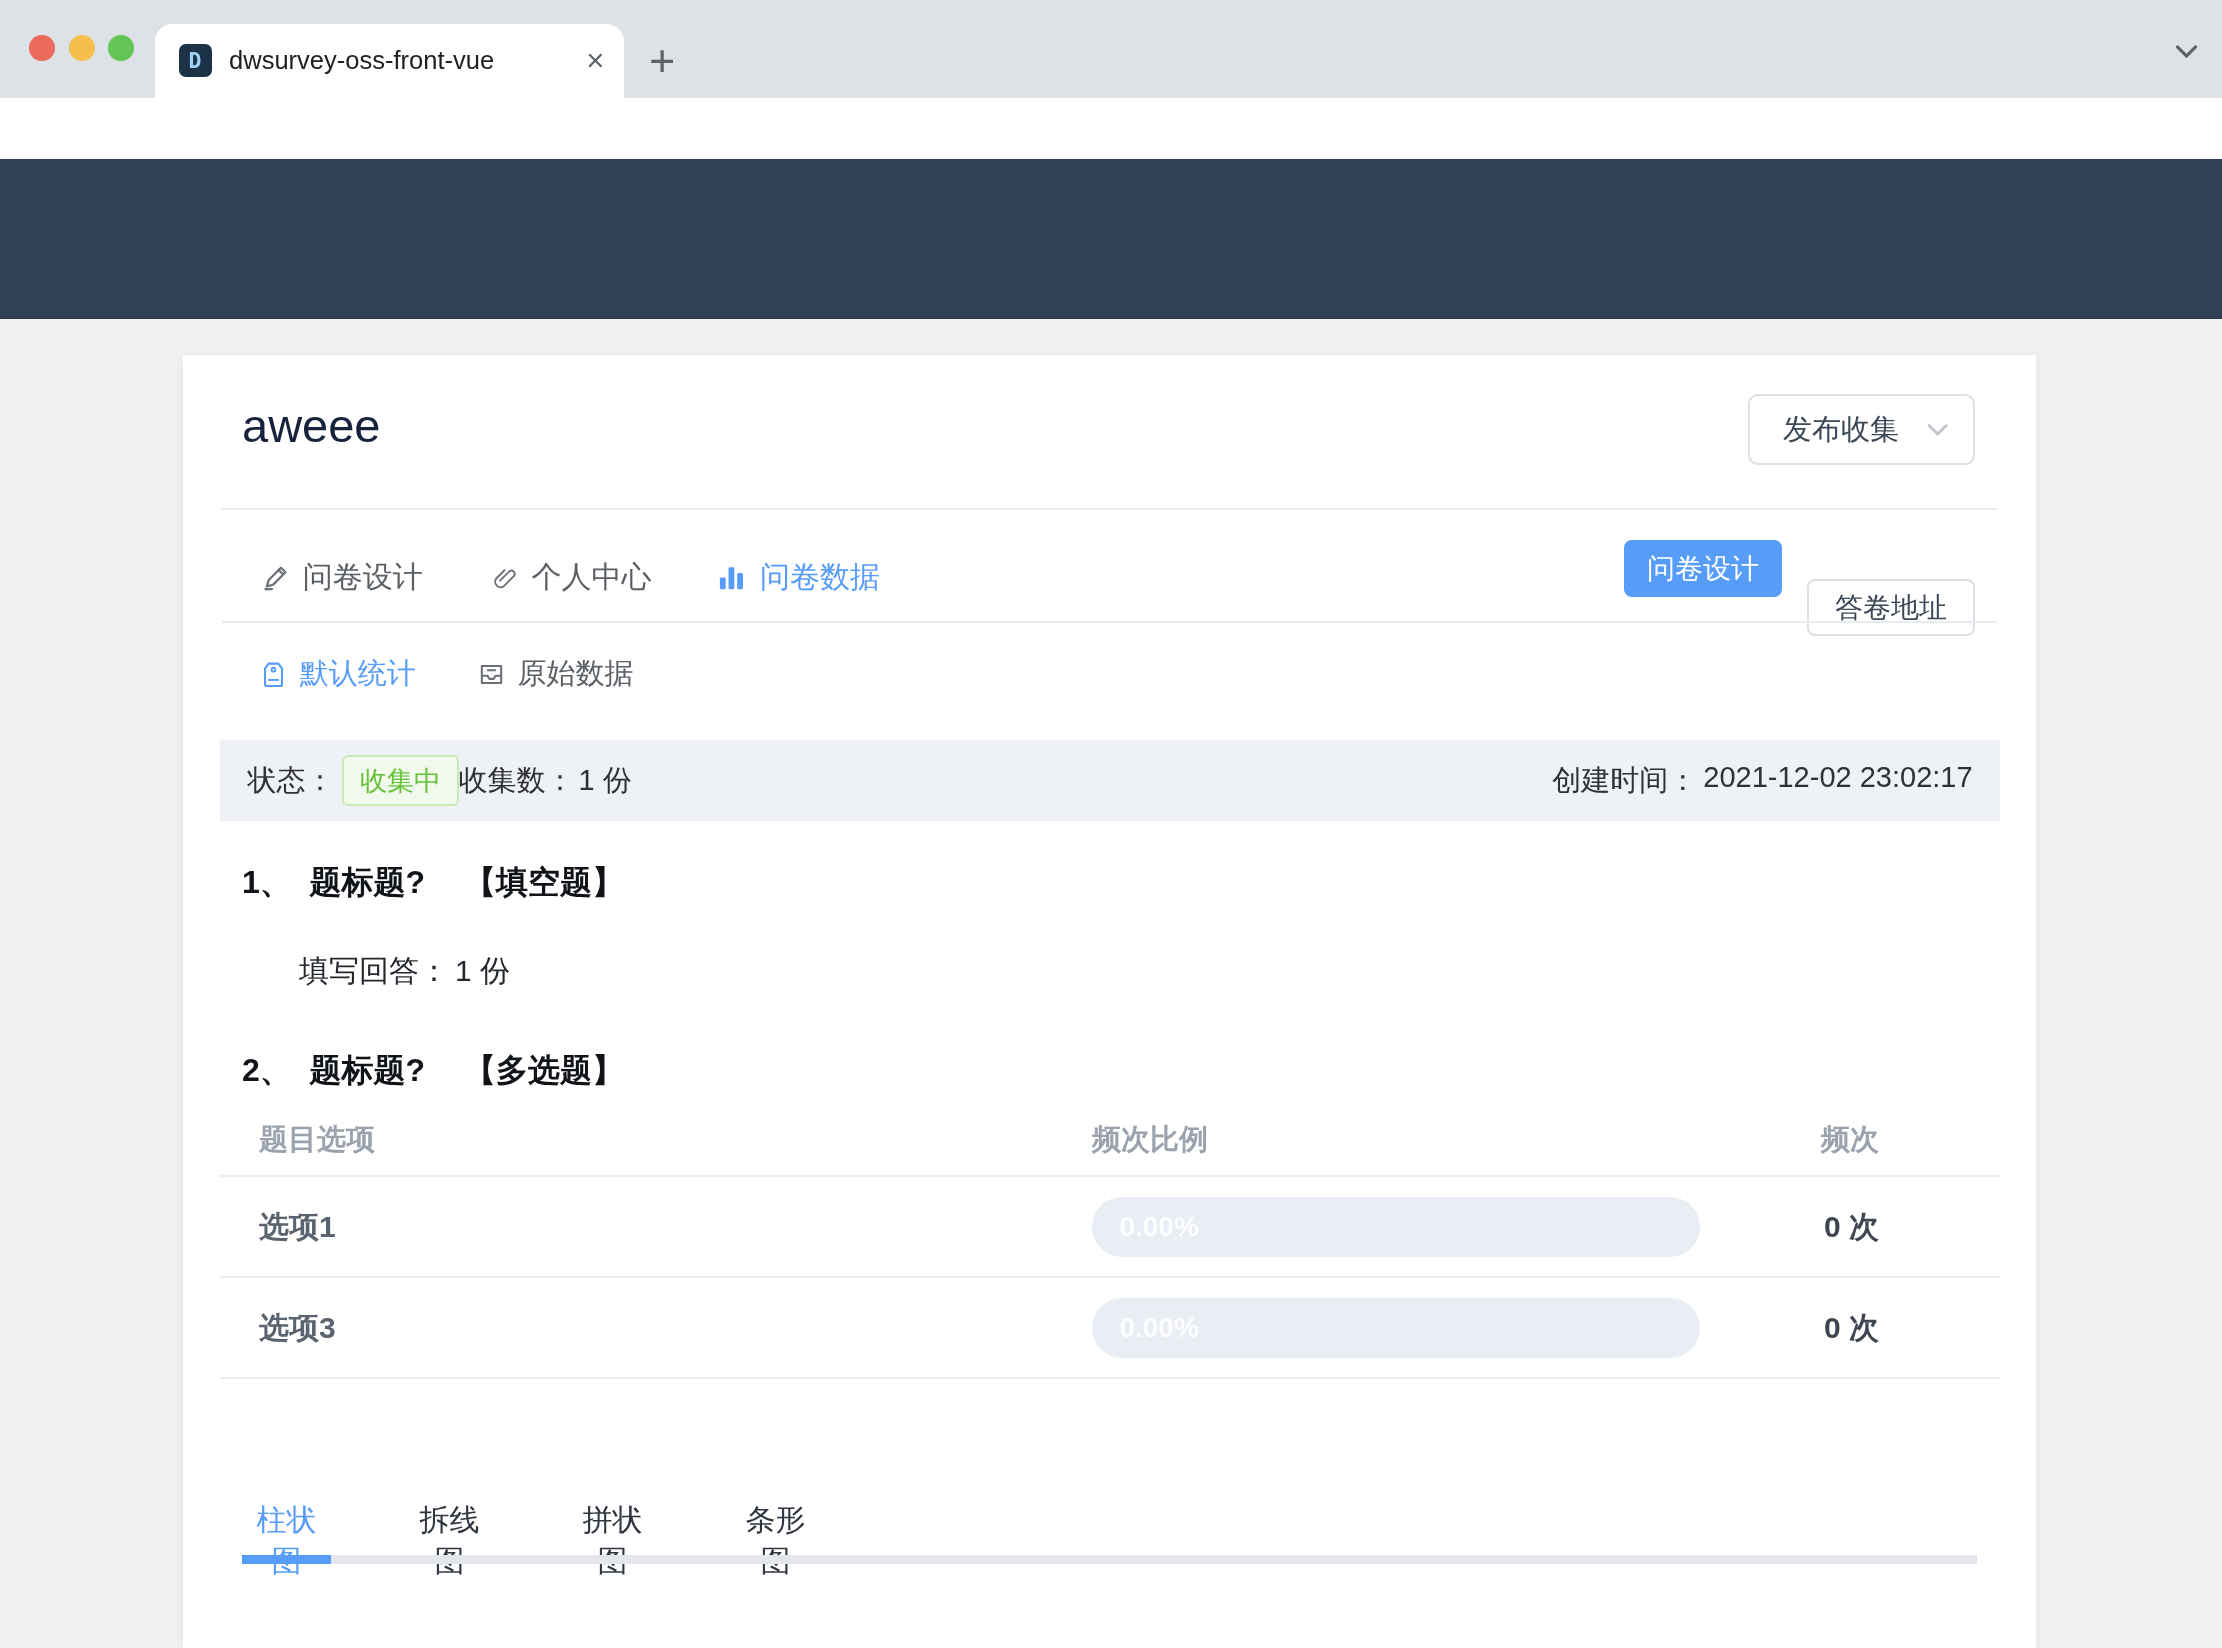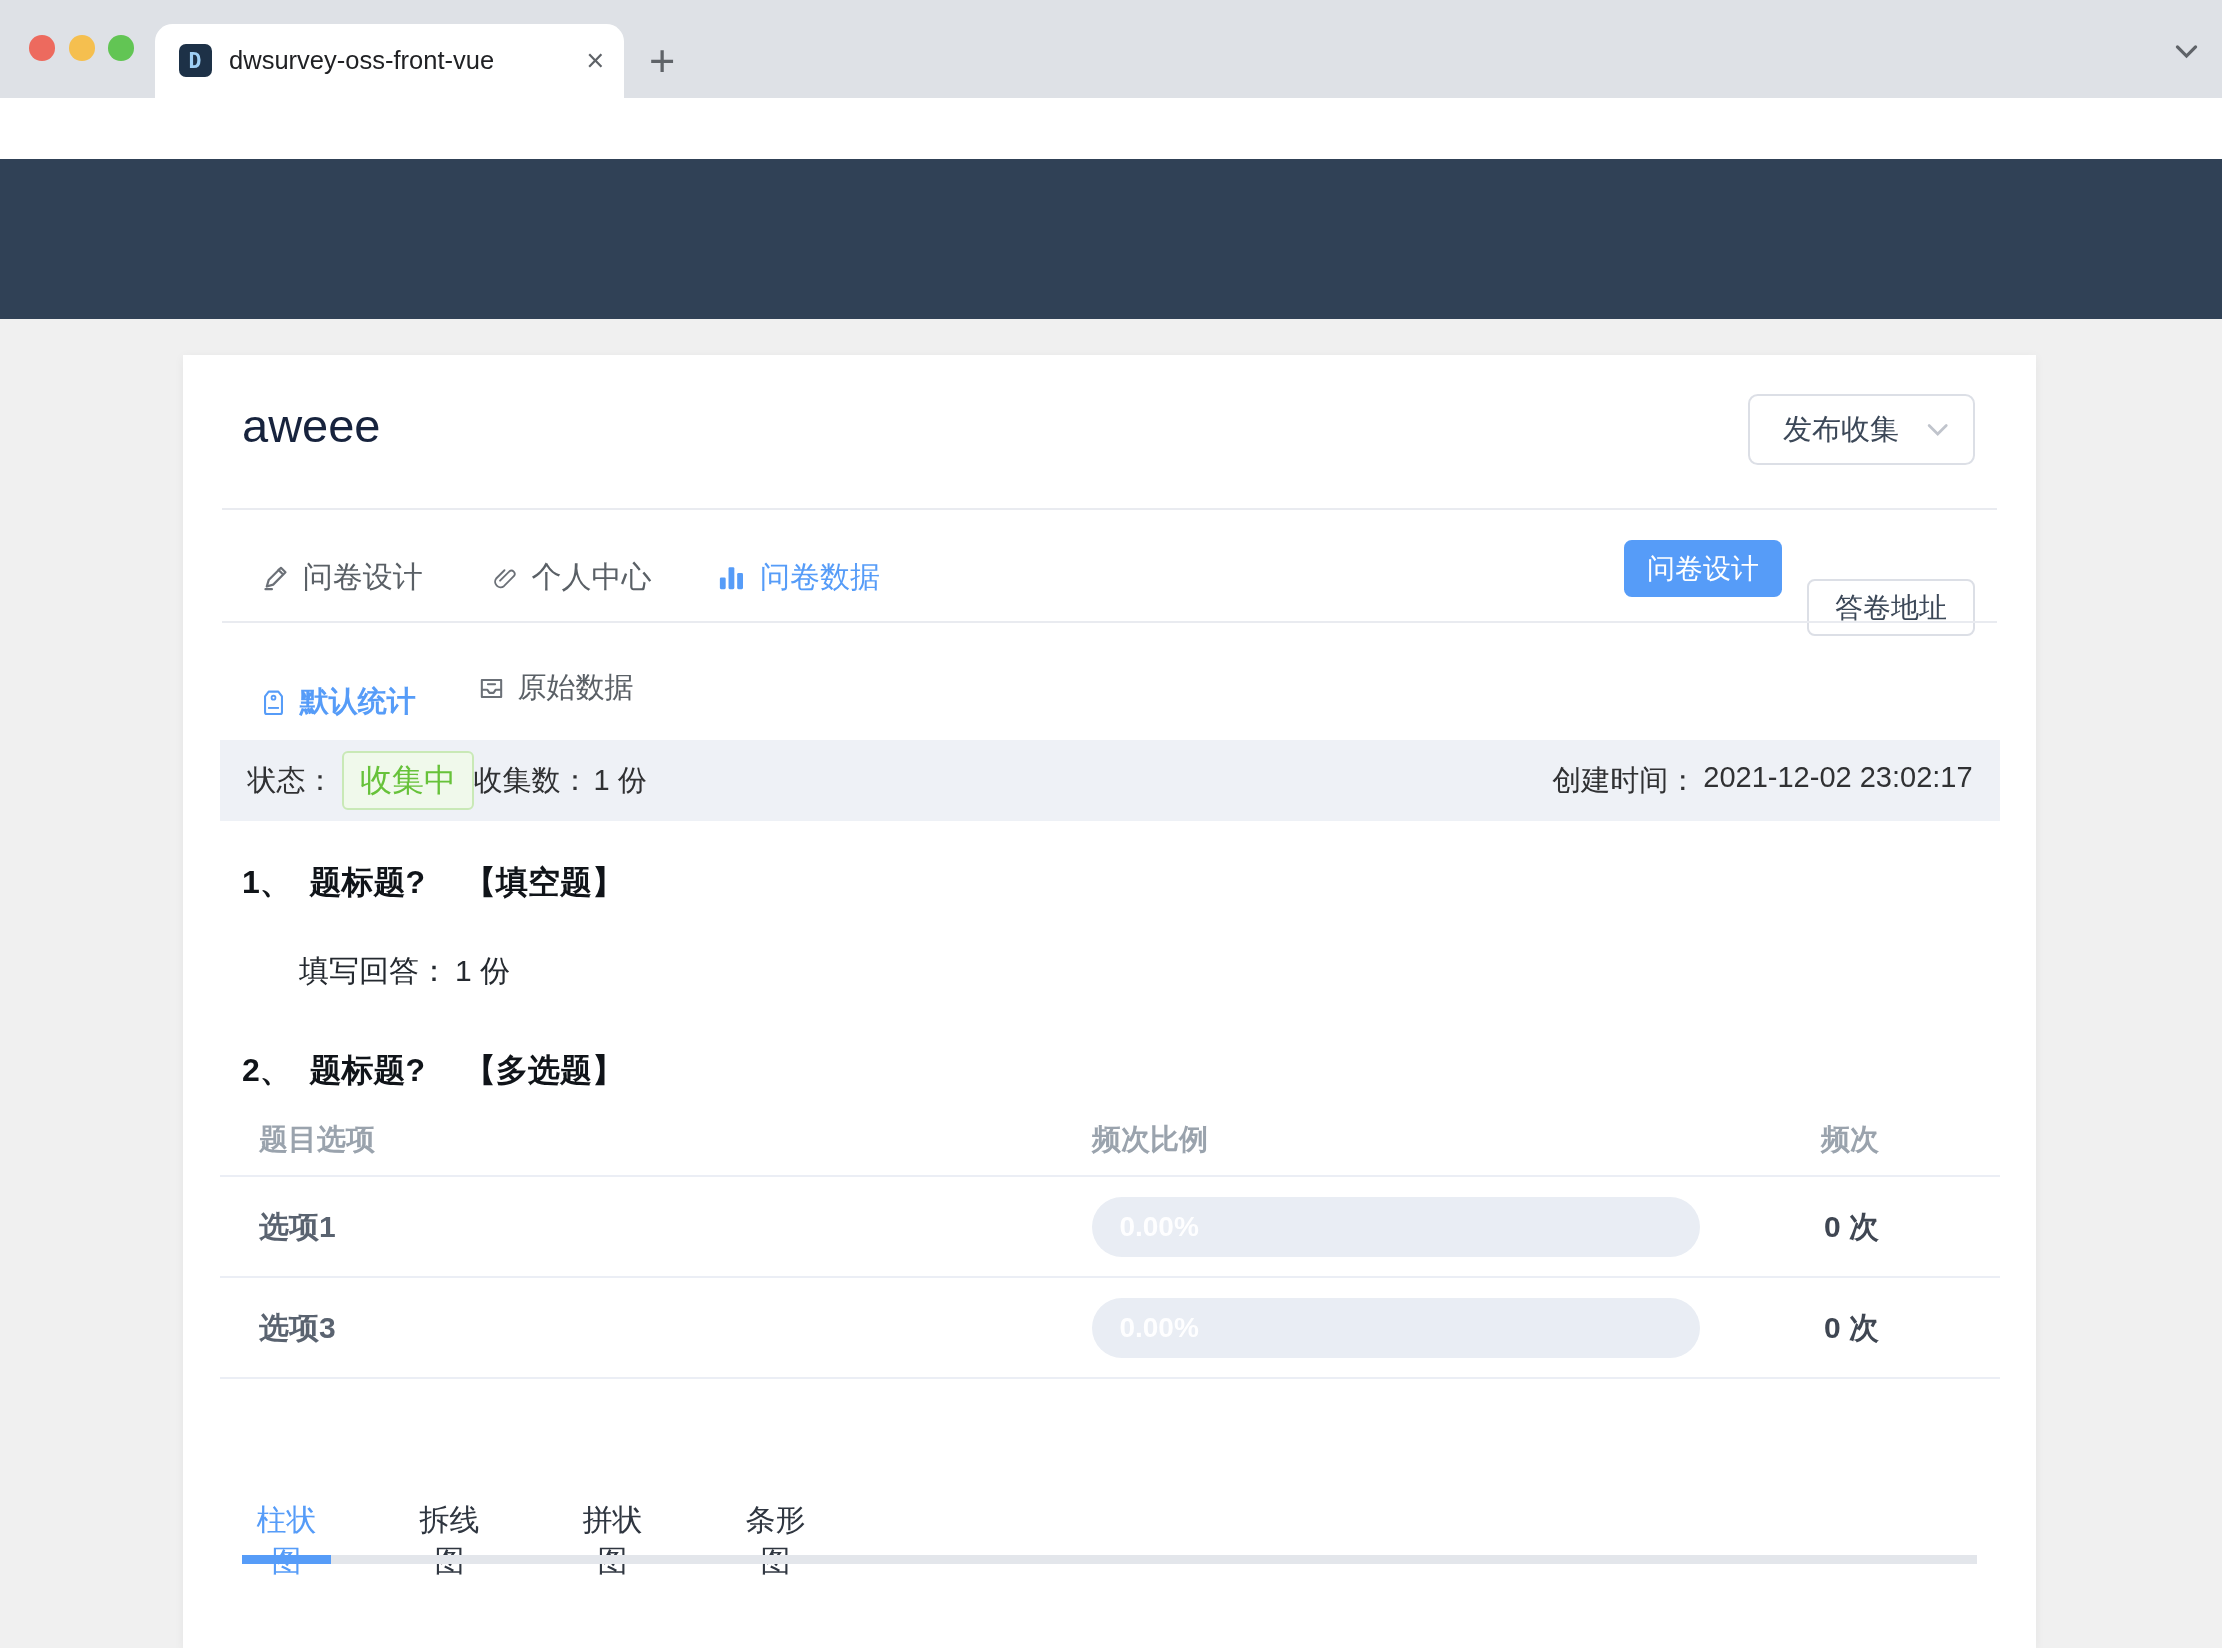--- a/index.html
+++ b/index.html
@@ -58,24 +58,24 @@
   .tabs-row{left:76px;top:179px;height:86px;display:flex;align-items:center;gap:65px;}
   .stab{display:flex;align-items:center;gap:12.7px;font-size:30px;color:#5a6066;cursor:pointer;}
   .stab.active{color:#569cf8;text-align:center;}
 
   .btn{top:185px;height:57px;border-radius:7.8px;box-sizing:border-box;display:flex;align-items:center;justify-content:center;font-size:28px;cursor:pointer;}
   .btn-design{right:254px;width:158px;background:#569cf8;color:#ffffff;}
   .btn-answer{right:61px;width:168px;background:#ffffff;border:2px solid #dcdfe6;color:#3c4858;margin-top:39px;}
 
   .subtabs{left:76px;top:299px;display:flex;align-items:center;gap:61px;}
   .subtab{display:flex;align-items:center;gap:11.8px;font-size:29px;color:#5a6066;cursor:pointer;}
-  .subtab.active{color:#569cf8;font-weight:700;margin-top:28px;}
+  .subtab.active{color:#569cf8;font-weight:400;}
 
   .statusbar{left:37px;right:36px;top:385px;height:81px;background:#eef1f6;display:flex;align-items:center;padding:0 27.4px;box-sizing:border-box;font-size:29px;color:#303133;}
-  .badge{margin-left:7.8px;padding:5.9px 15.7px;background:#f0f9eb;border:2px solid #c9e9b6;border-radius:5.9px;color:#67c23a;font-size:32px;}
+  .badge{margin-left:7.8px;padding:5.9px 15.7px;background:#f0f9eb;border:2px solid #c9e9b6;border-radius:5.9px;color:#67c23a;font-size:27px;}
   .count-group{display:flex;gap:3.9px;}
   .created-group{margin-left:auto;display:flex;gap:6px;}
 
   .q-title{left:59px;top:0;display:flex;font-weight:700;font-size:32px;color:#101419;}
   .q1{top:506px;}
   .q2{top:694px;}
   .q-title .t{margin-left:17.6px;}
   .q-title .ty{margin-left:39px;}
   .q1-answer{left:116px;top:596px;font-size:30px;color:#24292f;display:flex;gap:5.9px;}
 

